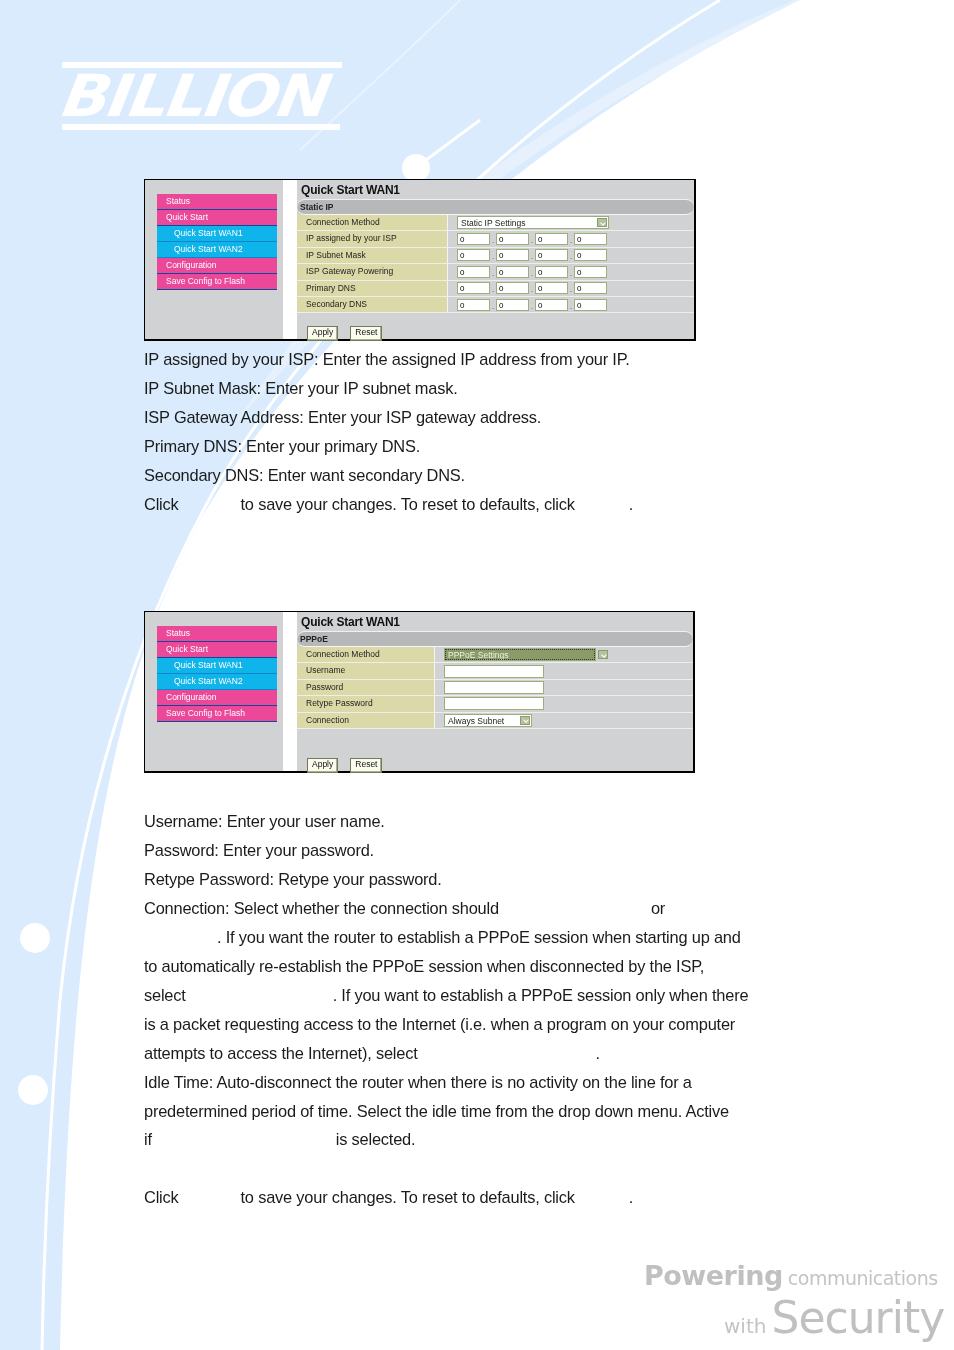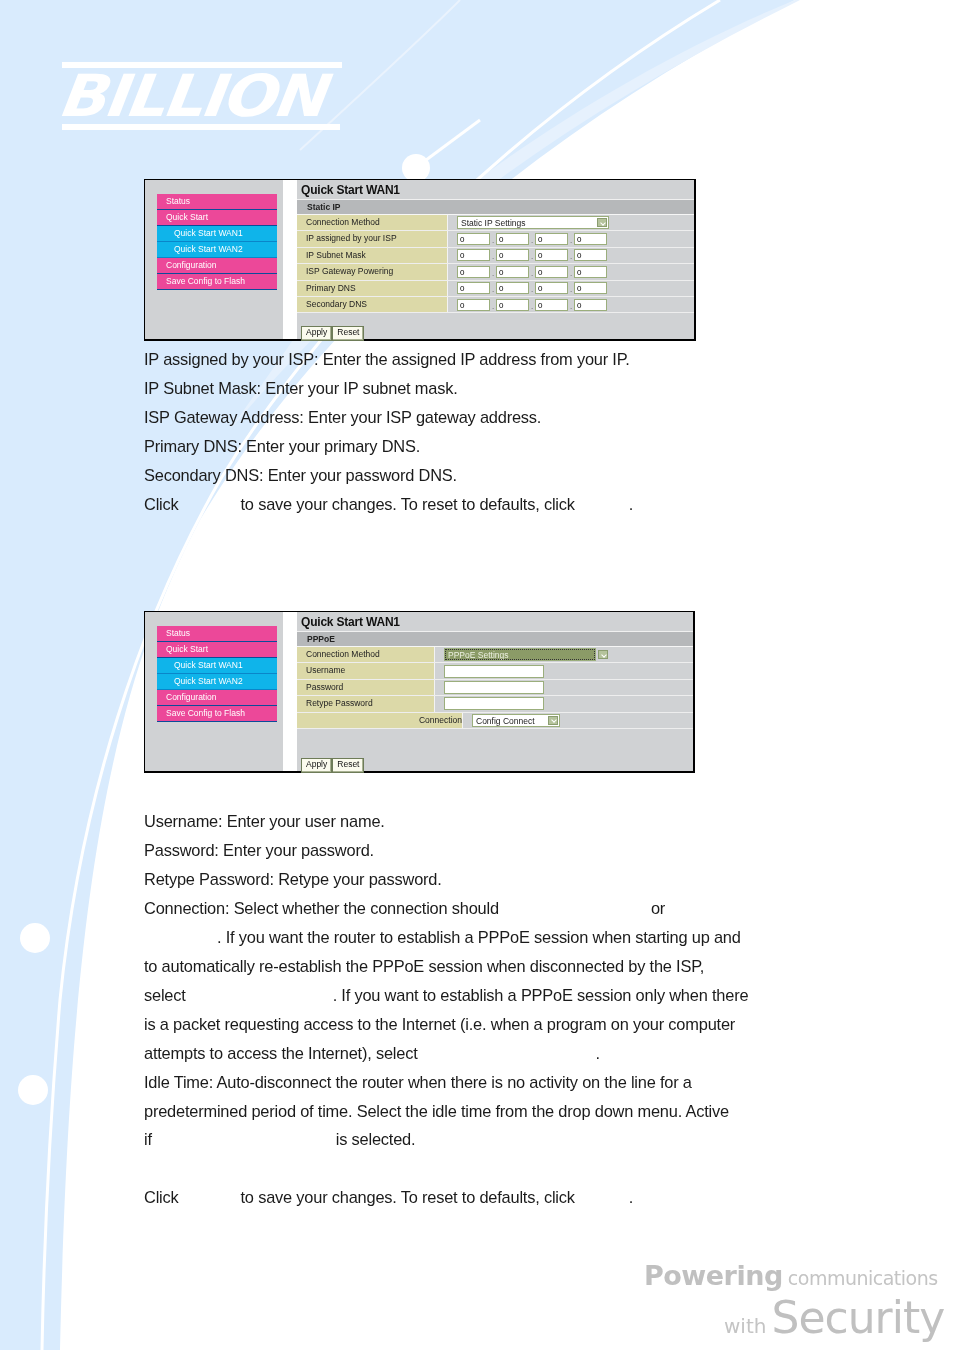--- a/index.html
+++ b/index.html
@@ -35,35 +35,35 @@
   .shot .nav { position:absolute; left:12px; top:14px; width:120px; }
   .shot .nav-item {
     height:15px; line-height:15px; font-size:8.5px; color:#fff; background:#ec4899;
     padding-left:9px; border-bottom:1.5px solid #0b4c9a; box-sizing:content-box;
   }
   .shot .nav-item.sub { background:#0fb4ea; padding-left:17px; border-bottom-color:#0a86c9; }
   .shot .content { position:absolute; left:152px; top:0; right:0; bottom:0; background:#d0d2d4; }
   .shot .leftpane { position:absolute; left:0; top:0; width:138px; bottom:0; background:#d0d2d4; }
   .shot .divider { position:absolute; left:138px; top:0; width:14px; bottom:0; background:#ffffff; }
   .shot .title { height:19px; line-height:21px; font-size:12px; font-weight:bold; padding-left:4px; color:#111; letter-spacing:-0.2px; }
-  .shot .section { height:14px; line-height:14px; font-size:8.5px; font-weight:bold; padding-left:10px; background:#b6b8ba; border-top:1px solid #f0f0f0; border-bottom:1px solid #f6f6f6; color:#222; }
+  .shot .section { height:14px; line-height:14px; font-size:8.5px; font-weight:bold; padding-left:3px; background:#b6b8ba; border-top:1px solid #f0f0f0; border-bottom:1px solid #f6f6f6; color:#222;border-radius:8px; }
   .shot .row { height:15.4px; display:flex; border-bottom:1px solid #eeeeee; }
   .shot .row .lbl { width:151px; background:#dcd9a8; border-right:1px solid #f3f3f3; font-size:8.5px; line-height:15px; padding-left:9px; box-sizing:border-box; color:#222; }
   .shot .row .val { flex:1; position:relative; padding-left:9px; display:flex; align-items:center; }
   .ipbox { width:33px; height:12px; background:#fff; border:1px solid #9bae7c; font-size:8px; line-height:12px; padding-left:2px; box-sizing:border-box; color:#000; }
   .ipdot { width:6px; font-size:8px; line-height:14px; text-align:center; color:#555; padding-top:4px; }
   .sel { height:13px; background:#fff; border:1px solid #9bae7c; font-size:8.5px; line-height:12px; padding-left:3px; box-sizing:border-box; position:relative; color:#222; }
   .sel .arr { position:absolute; right:1px; top:1px; width:10px; height:9px; background:#b5c39c; border:1px solid #8b9d70; box-sizing:border-box; }
   .sel .arr::after { content:""; position:absolute; left:2.5px; top:1.5px; width:3px; height:3px; border-right:1.2px solid #fff; border-bottom:1.2px solid #fff; transform:rotate(45deg); }
   .sel.hl { background:#8b9b67; color:#ecf0e0; outline:1px dotted #333; outline-offset:-2px; }
   .sel.dis { color:#a9a9a9; border-color:#d6d6d6; }
   .sel.dis .arr { background:#fff; border-color:#ddd; }
   .sel.dis .arr::after { border-color:#bbb; }
   .txtbox { width:100px; height:13px; background:#fff; border:1px solid #9bae7c; box-sizing:border-box; }
-  .btns { position:absolute; left:4px; display:flex; gap:0; }
+  .btns { position:absolute; left:10px; display:flex; gap:12px; }
   .btn { height:13px; font-size:8.5px; line-height:11px; padding:0 4px; background:#fbfbee; border:1px solid #6e7c58; box-shadow: inset -1px -1px 0 #a9b293; color:#111; }
 
   .para { position:absolute; left:144px; z-index:2; font-family:"DejaVu Sans", sans-serif; font-size:15.2px; color:#1b1b1b; white-space:nowrap; letter-spacing:-0.1px; }
   .para.cond { font-family:"Liberation Sans", sans-serif; font-size:16.4px; letter-spacing:-0.2px; }
   .gap { display:inline-block; }
 </style>
 </head>
 <body>
 
 <svg class="bg-svg" viewBox="0 0 954 1350" xmlns="http://www.w3.org/2000/svg">
@@ -171,21 +171,21 @@
       <div class="btn">Apply</div>
       <div class="btn">Reset</div>
     </div>
   </div>
 </div>
 
 <div class="para cond" style="top:350px;">IP assigned by your ISP: Enter the assigned IP address from your IP.</div>
 <div class="para cond" style="top:379px;">IP Subnet Mask: Enter your IP subnet mask.</div>
 <div class="para cond" style="top:408px;">ISP Gateway Address: Enter your ISP gateway address.</div>
 <div class="para cond" style="top:437px;">Primary DNS: Enter your primary DNS.</div>
-<div class="para cond" style="top:466px;">Secondary DNS: Enter your password DNS.</div>
+<div class="para cond" style="top:466px;">Secondary DNS: Enter want secondary DNS.</div>
 <div class="para cond" style="top:495px;">
   <span>Click</span><span class="gap" style="width:62px;"></span><span>to save your changes. To reset to defaults, click</span><span class="gap" style="width:54px;"></span><span>.</span>
 </div>
 
 <div class="shot" style="left:144px; top:611px; width:551px; height:162px;">
   <div class="leftpane"></div>
   <div class="divider"></div>
   <div class="nav">
     <div class="nav-item">Status</div>
     <div class="nav-item">Quick Start</div>
@@ -218,24 +218,24 @@
           <div class="txtbox"></div>
         </div>
     </div>
     <div class="row">
       <div class="lbl" style="width:138px;">Retype Password</div>
       <div class="val">
           <div class="txtbox"></div>
         </div>
     </div>
     <div class="row">
-      <div class="lbl" style="width:166px;text-align:right;">Connection</div>
+      <div class="lbl" style="width:138px;">Connection</div>
       <div class="val">
         <div class="sel" style="width:88px;">
-          <span>Config Connect</span>
+          <span>Always Subnet</span>
           <span class="arr"></span>
         </div>
       </div>
     </div>
     <div class="btns" style="top:146px;">
       <div class="btn">Apply</div>
       <div class="btn">Reset</div>
     </div>
   </div>
 </div>

